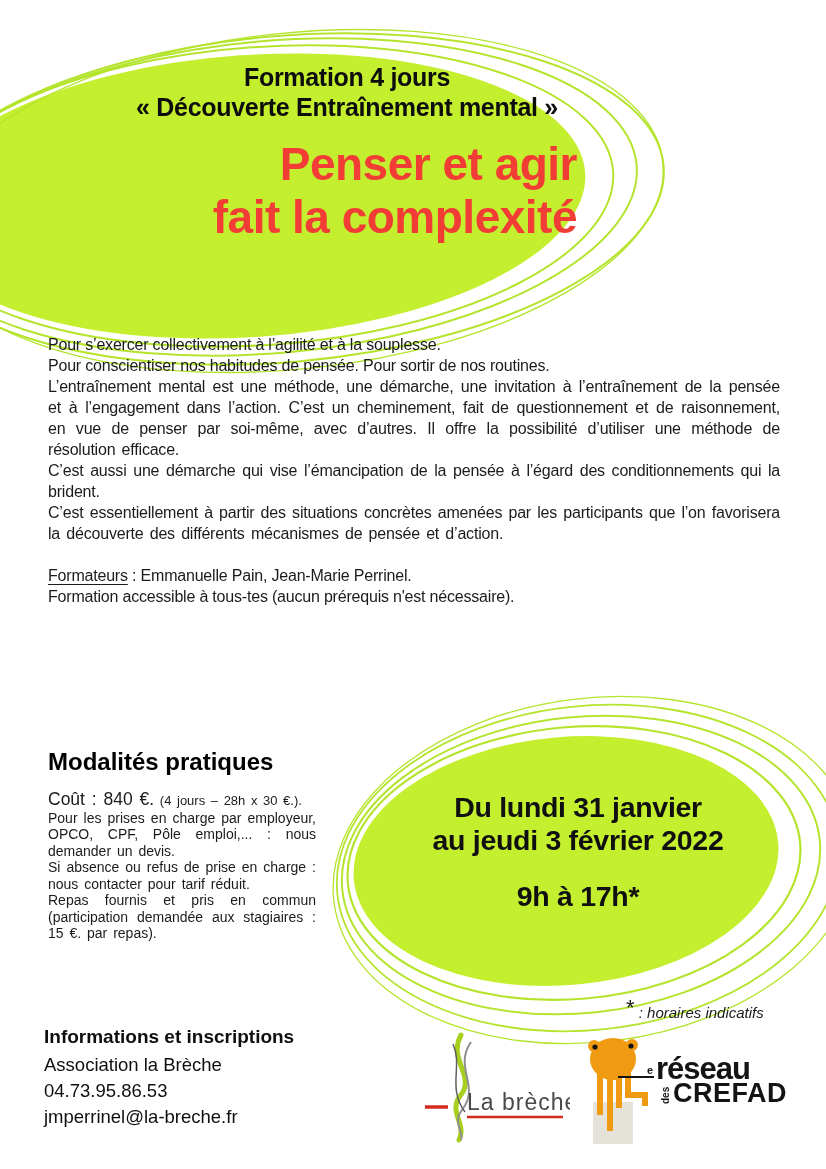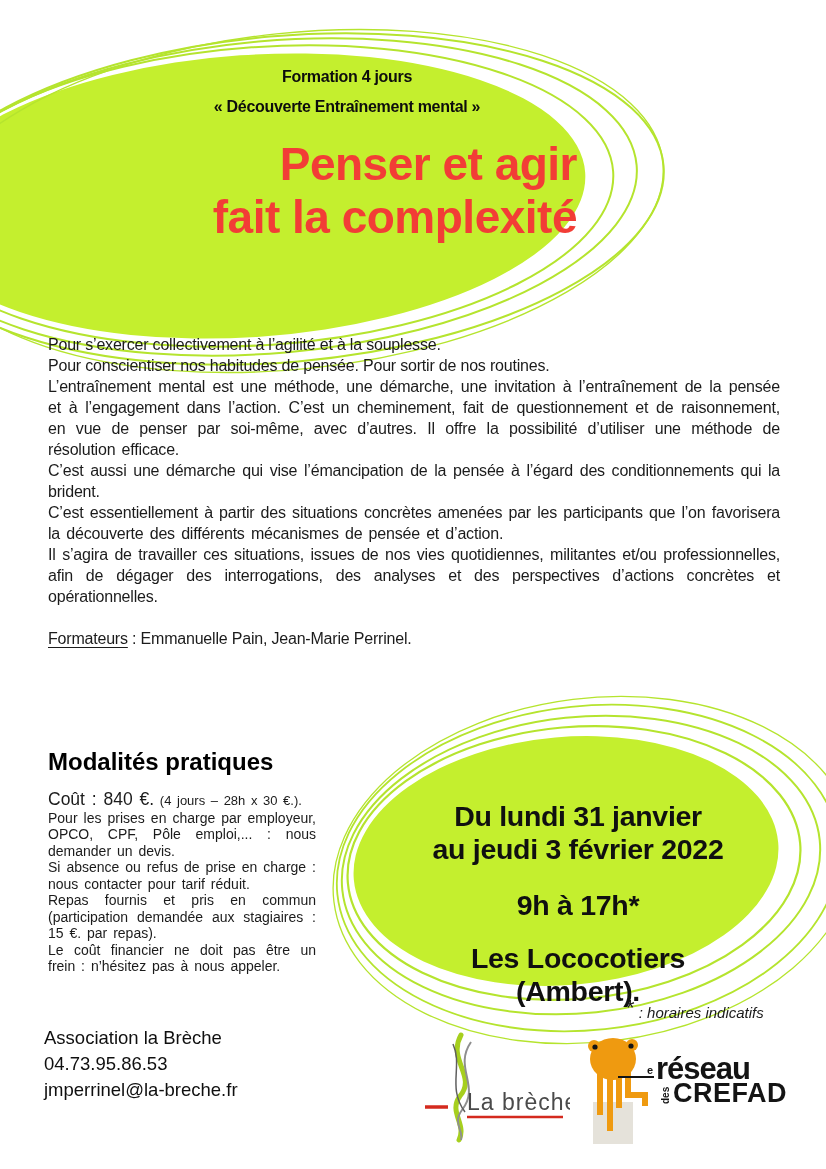--- a/index.html
+++ b/index.html
@@ -6,21 +6,21 @@
   .page{
     position:relative;width:826px;height:1169px;overflow:hidden;background:#ffffff;
     font-family:"Liberation Sans",sans-serif;color:#1b1b1b;
   }
   .blobs{position:absolute;left:0;top:0;width:826px;height:1169px;z-index:0;}
   .layer{position:absolute;z-index:1;}
 
   
   .subtitle{
     left:57px;top:62px;width:580px;text-align:center;
-    font-weight:bold;font-size:16px;line-height:30px;color:#0d0d0d;letter-spacing:-0.3px;
+    font-weight:bold;font-size:25px;line-height:30px;color:#0d0d0d;letter-spacing:-0.3px;
   }
   .main-title{
     left:17px;top:138px;width:560px;margin:0;text-align:right;
     font-weight:bold;font-size:46px;line-height:53px;color:#f23d36;letter-spacing:-0.5px;
   }
 
   
   .intro{left:48px;top:334px;width:732px;font-size:16px;line-height:21px;letter-spacing:-0.2px;}
   .intro p{margin:0;}
   .intro .just{text-align:justify;word-spacing:2px;}
@@ -30,21 +30,21 @@
   
   .modalites{left:48px;top:750px;width:268px;}
   .modalites h2{margin:0 0 17px 0;font-size:24px;line-height:24px;color:#000;}
   .modalites p{margin:0;font-size:14px;line-height:16.5px;text-align:justify;word-spacing:2px;}
   .cost-line{text-align:right;}
   .cost-main{font-size:17.5px;}
   .cost-detail{font-size:13px;}
 
   
   .schedule{left:352px;top:784px;width:452px;text-align:center;color:#101010;}
-  .schedule p{margin:16px;font-weight:bold;font-size:28.5px;line-height:33px;letter-spacing:-0.3px;}
+  .schedule p{margin:7px;font-weight:bold;font-size:28.5px;line-height:33px;letter-spacing:-0.3px;}
   .schedule .gap1{margin-top:23px;}
   .schedule .gap2{margin-top:20px;}
 
   .footnote{left:626px;top:998px;width:170px;color:#1b1b1b;white-space:nowrap;}
   .footnote .star{font-size:22px;position:relative;top:-3px;}
   .footnote .fn-text{font-style:italic;font-size:15px;}
 
   
   .contact{left:44px;top:1025px;width:330px;font-size:18.5px;line-height:26px;color:#0f0f0f;}
   .contact .c-head{font-weight:bold;font-size:19px;line-height:24px;margin-bottom:3px;}
@@ -81,54 +81,50 @@
     <span>Penser et agir</span><br>
     <span>fait la complexité</span>
   </h1>
 
   <div class="layer intro">
     <p>Pour s’exercer collectivement à l’agilité et à la souplesse.</p>
     <p>Pour conscientiser nos habitudes de pensée. Pour sortir de nos routines.</p>
     <p class="just">L’entraînement mental est une méthode, une démarche, une invitation à l’entraînement de la pensée et à l’engagement dans l’action. C’est un cheminement, fait de questionnement et de raisonnement, en vue de penser par soi-même, avec d’autres. Il offre la possibilité d’utiliser une méthode de résolution efficace.</p>
     <p class="just">C’est aussi une démarche qui vise l’émancipation de la pensée à l’égard des conditionnements qui la brident.</p>
     <p class="just">C’est essentiellement à partir des situations concrètes amenées par les participants que l’on favorisera la découverte des différents mécanismes de pensée et d’action.</p>
-    <p class="just">Il s’agira de travailler ces situations, issues de nos vies quotidiennes, militantes et/ou professionnelles, afin de dégager des interrogations, des analyses et des perspectives d’actions concrètes et opérationnelles.</p>
     <p class="formateurs-line">
       <span class="u">Formateurs</span><span> : Emmanuelle Pain, Jean-Marie Perrinel.</span>
     </p>
+    <p>Formation accessible à tous-tes (aucun prérequis n'est nécessaire).</p>
   </div>
 
   <div class="layer modalites">
     <h2>Modalités pratiques</h2>
     <p class="cost-line">
       <span class="cost-main">Coût : 840 €.</span><span class="cost-detail"> (4 jours – 28h x 30 €.).</span>
     </p>
     <p>Pour les prises en charge par employeur, OPCO, CPF, Pôle emploi,... : nous demander un devis.</p>
     <p>Si absence ou refus de prise en charge : nous contacter pour tarif réduit.</p>
     <p>Repas fournis et pris en commun (participation demandée aux stagiaires : 15 €. par repas).</p>
-    <p>Le coût financier ne doit pas être un frein : n’hésitez pas à nous appeler.</p>
   </div>
 
   <div class="layer schedule">
     <p>
       <span>Du lundi 31 janvier</span><br>
       <span>au jeudi 3 février 2022</span>
     </p>
     <p class="gap1">9h à 17h*</p>
-    <p class="gap2">
-      <span>Les Lococotiers</span><br>
-      <span>(Ambert).</span>
-    </p>
   </div>
 
   <div class="layer footnote">
     <span class="star">*</span><span class="fn-text"> : horaires indicatifs</span>
   </div>
 
   <div class="layer contact">
+    <div class="c-head">Informations et inscriptions</div>
     <div>Association la Brèche</div>
     <div>04.73.95.86.53</div>
     <div>jmperrinel@la-breche.fr</div>
   </div>
 
   <svg class="logo" style="left:405px;top:1032px;" width="165" height="112" viewBox="0 0 165 112" xmlns="http://www.w3.org/2000/svg">
     <path d="M 56,3 C 42,28 72,44 55,64 C 43,80 62,92 54,108" fill="none" stroke="#a6cf1e" stroke-width="5" stroke-linecap="round"></path>
     <path d="M 66,10 C 48,36 76,54 57,78 C 47,91 59,99 56,108" fill="none" stroke="#8f8f8f" stroke-width="2"></path>
     <path d="M 48,12 C 58,34 42,56 60,80" fill="none" stroke="#5f5f5f" stroke-width="1.5"></path>
     <line x1="20" y1="75" x2="43" y2="75" stroke-width="3.5" stroke="#d42a1e"></line>

